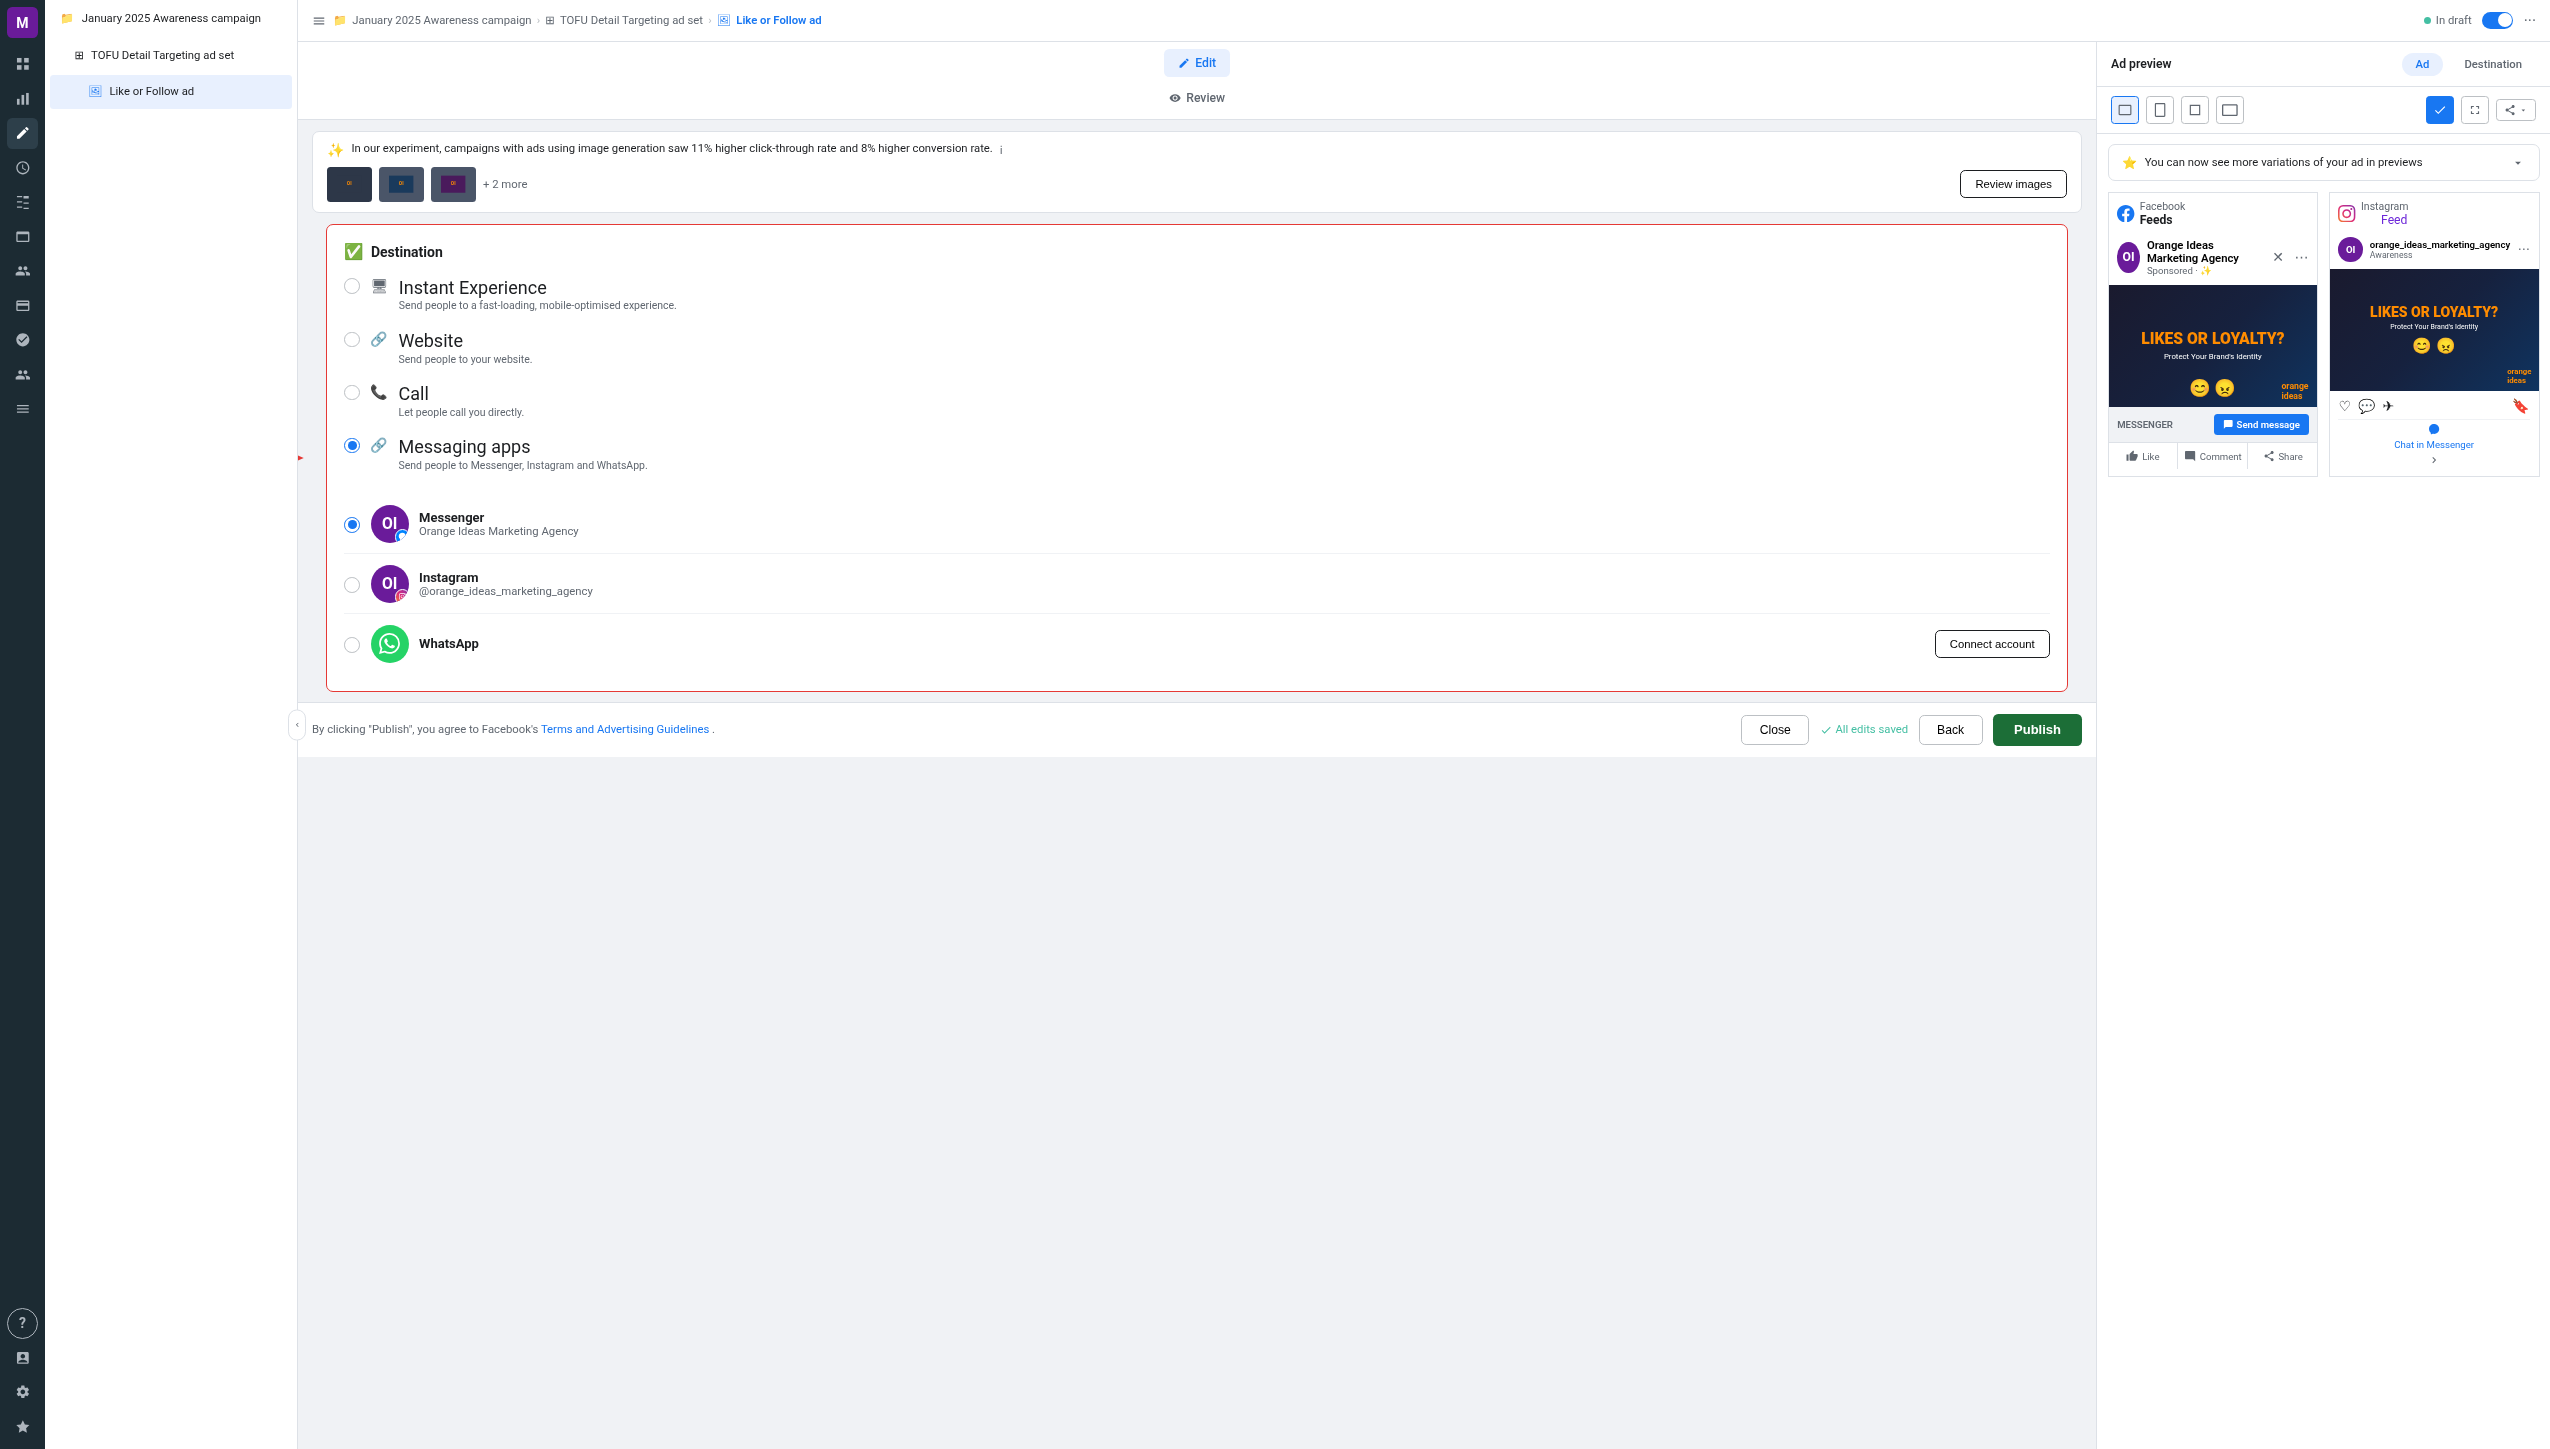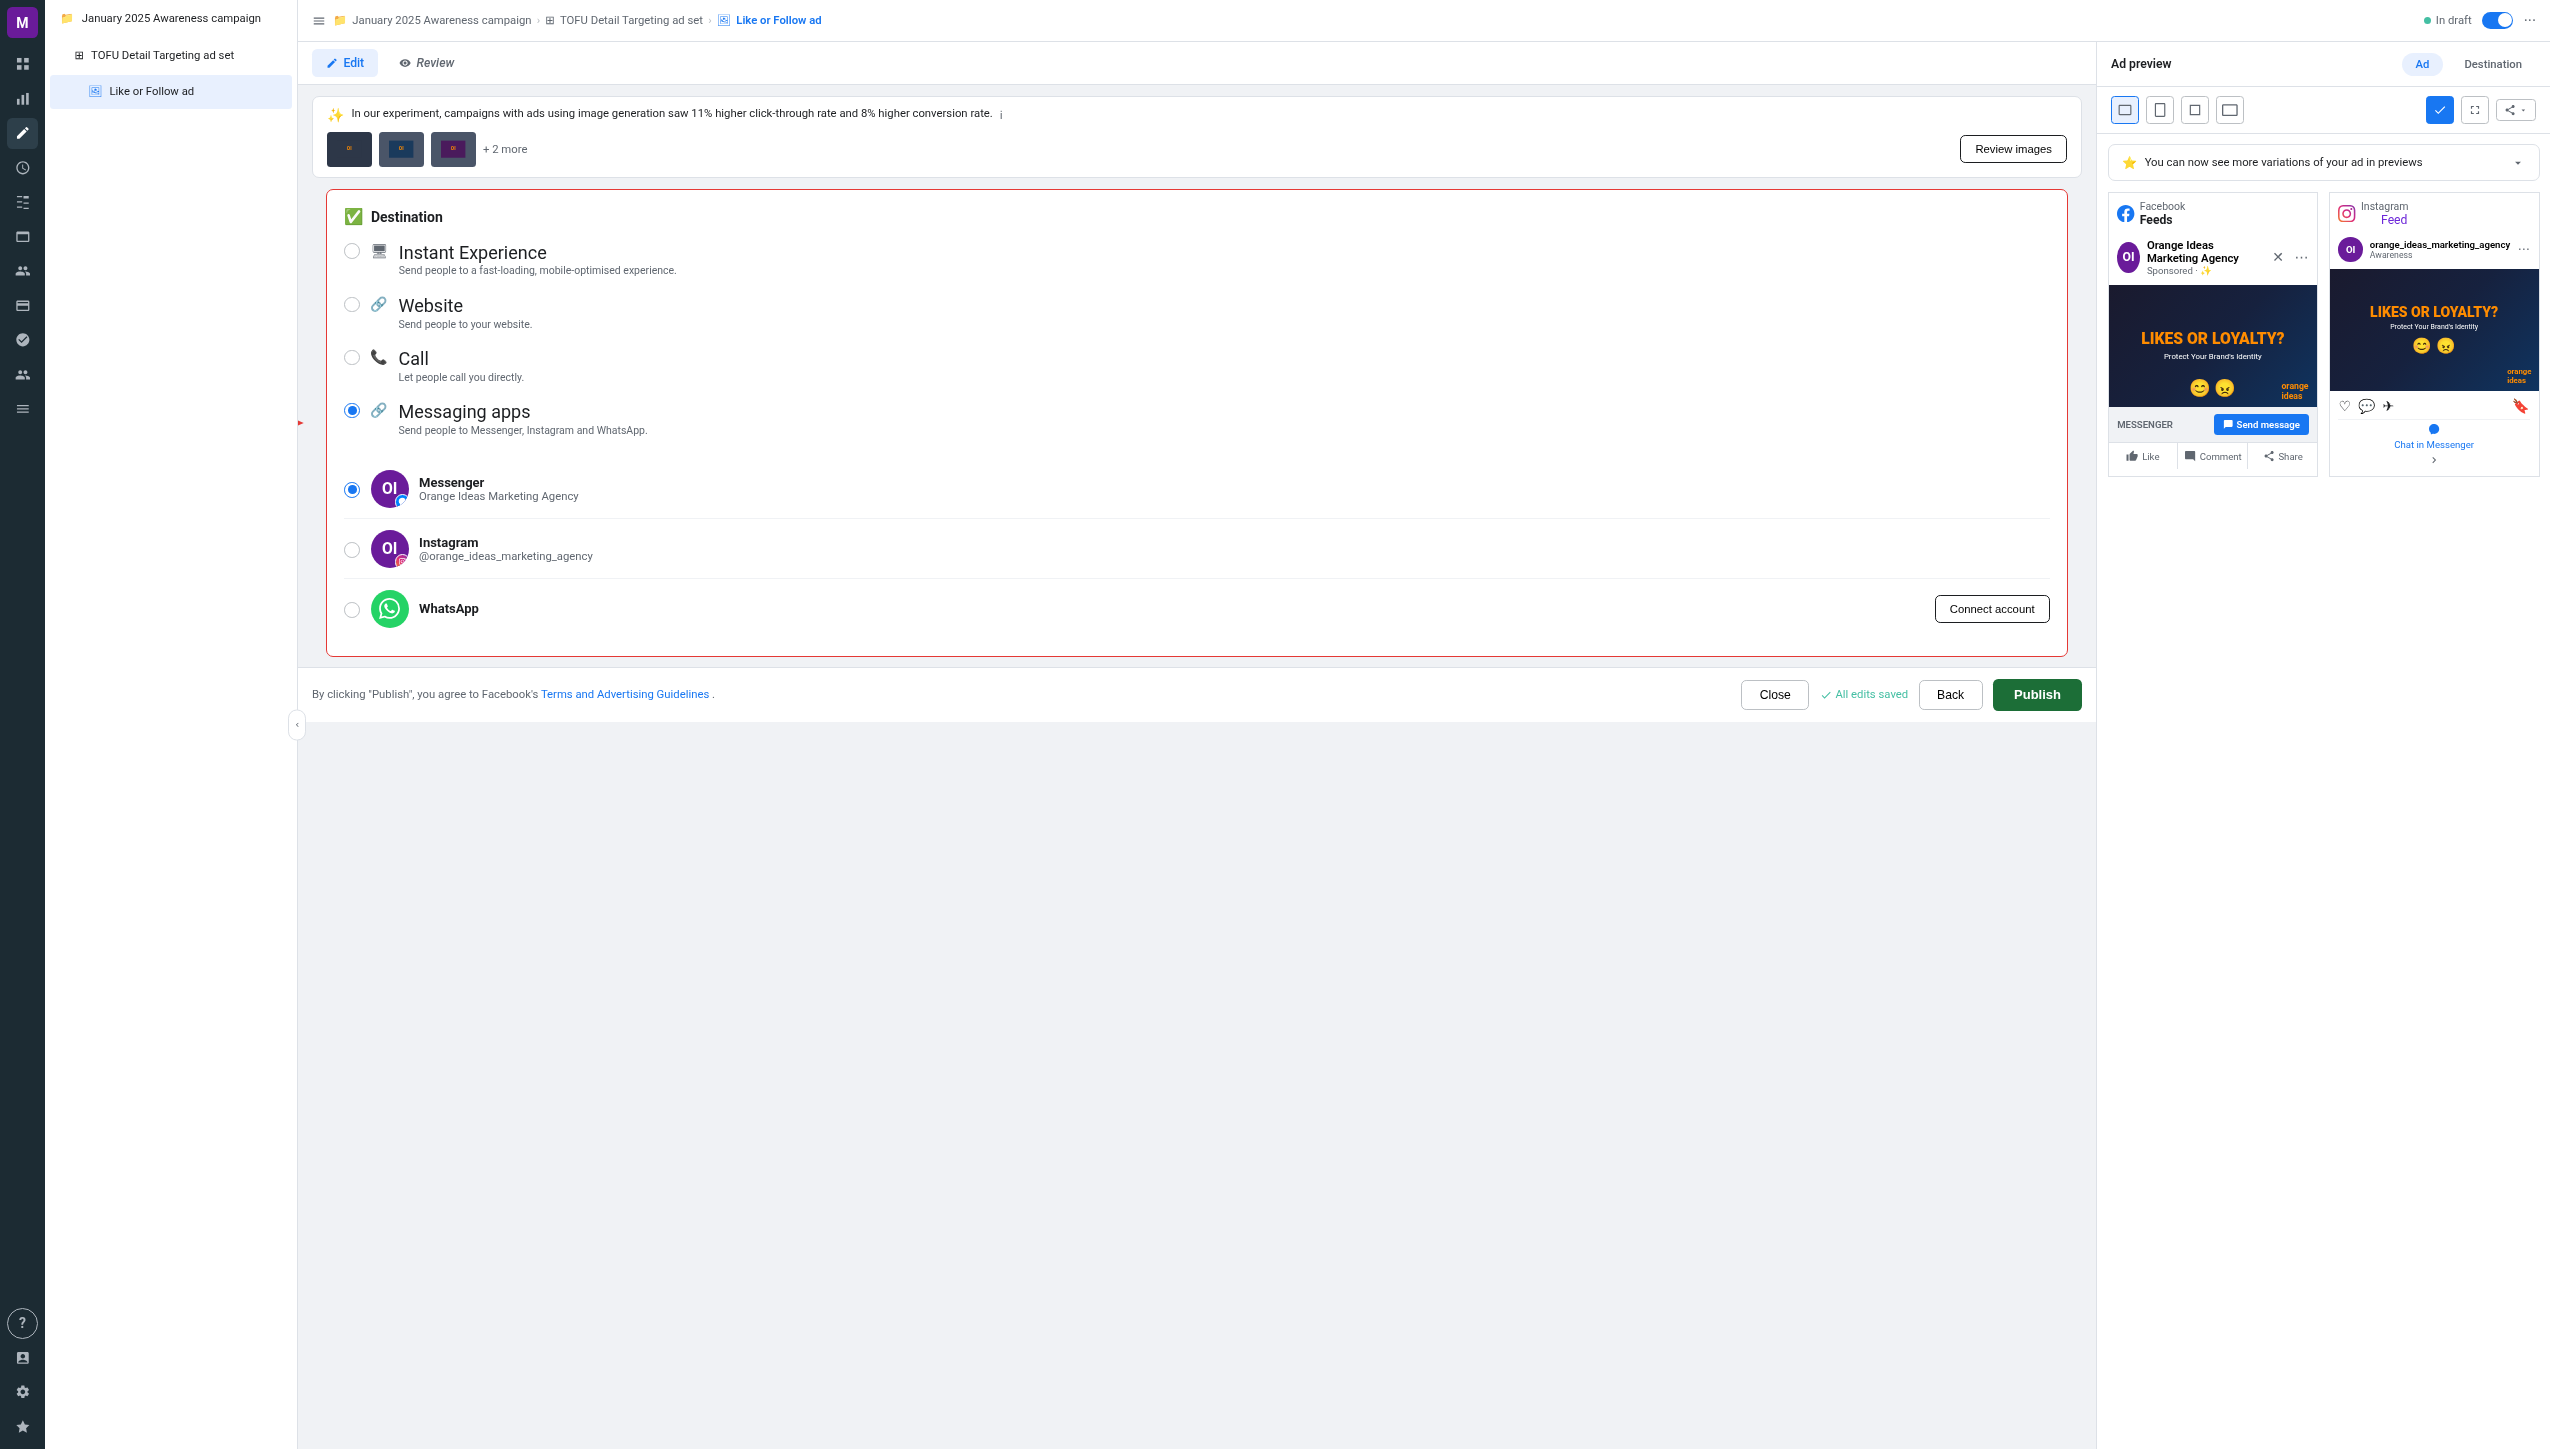--- a/index.html
+++ b/index.html
@@ -112,29 +112,29 @@
       background: #f0f2f5;
       position: relative;
     }
 
     
     .edit-review-bar {
       background: #fff;
       padding: 7px 14px;
       display: flex; align-items: center; gap: 7px;
       border-bottom: 0.9px solid #dde1e7;
-      position: sticky; top: 0; z-index: 5;
+      position: sticky; top: 0; z-index: 5; flex-direction: column;
     }
     .edit-btn, .review-btn {
       display: flex; align-items: center; gap: 5.2px;
       padding: 7px 14px; border-radius: 5.2px; cursor: pointer;
       font-size: 12.2px; font-weight: 500;
     }
     .edit-btn { background: #e8f0fe; color: #1877f2; }
-    .review-btn { background: transparent; color: #606770; font-style: italic; }
+    .review-btn { background: transparent; color: #606770; }
 
     
     .ai-banner {
       background: #fff;
       margin: 10.5px 14px;
       padding: 10.5px 14px;
       border-radius: 7px;
       border: 0.9px solid #dde1e7;
       font-size: 11.3px; color: #1c1e21;
     }

